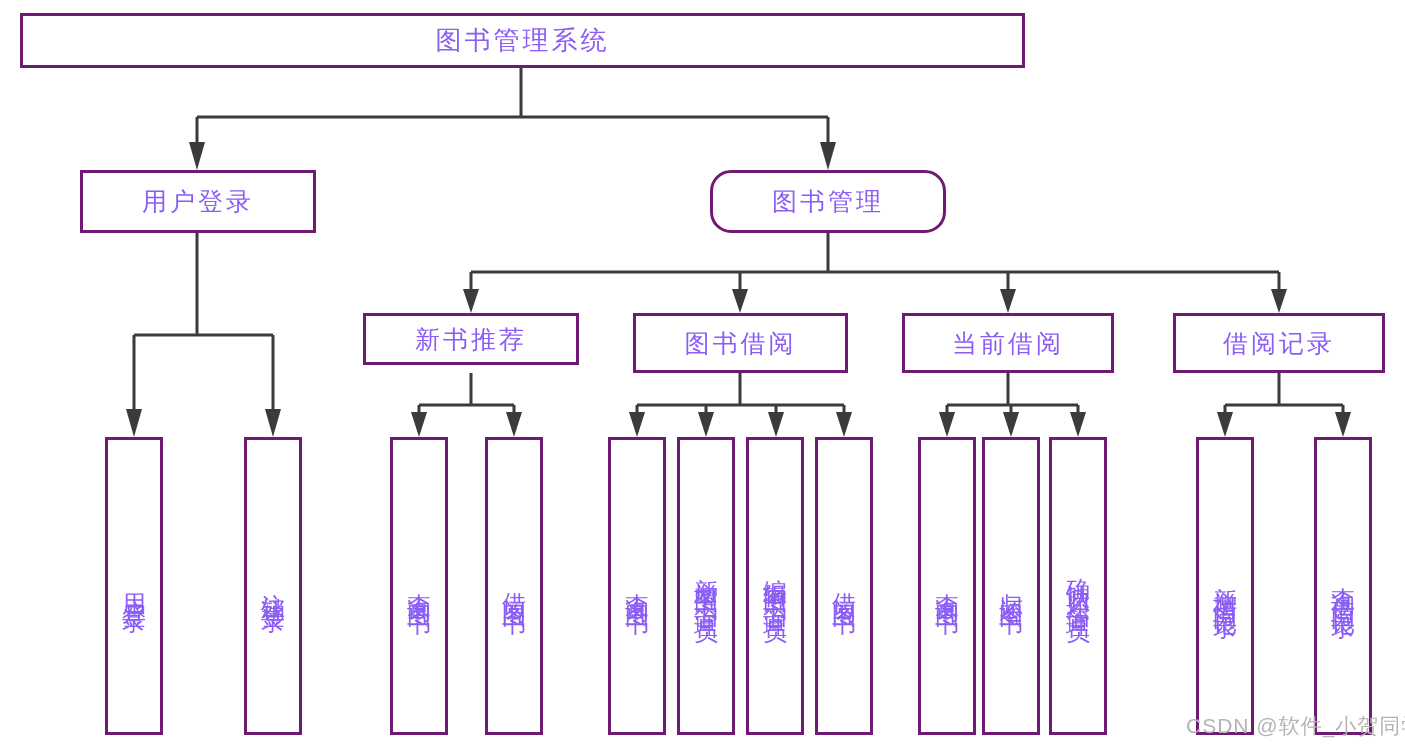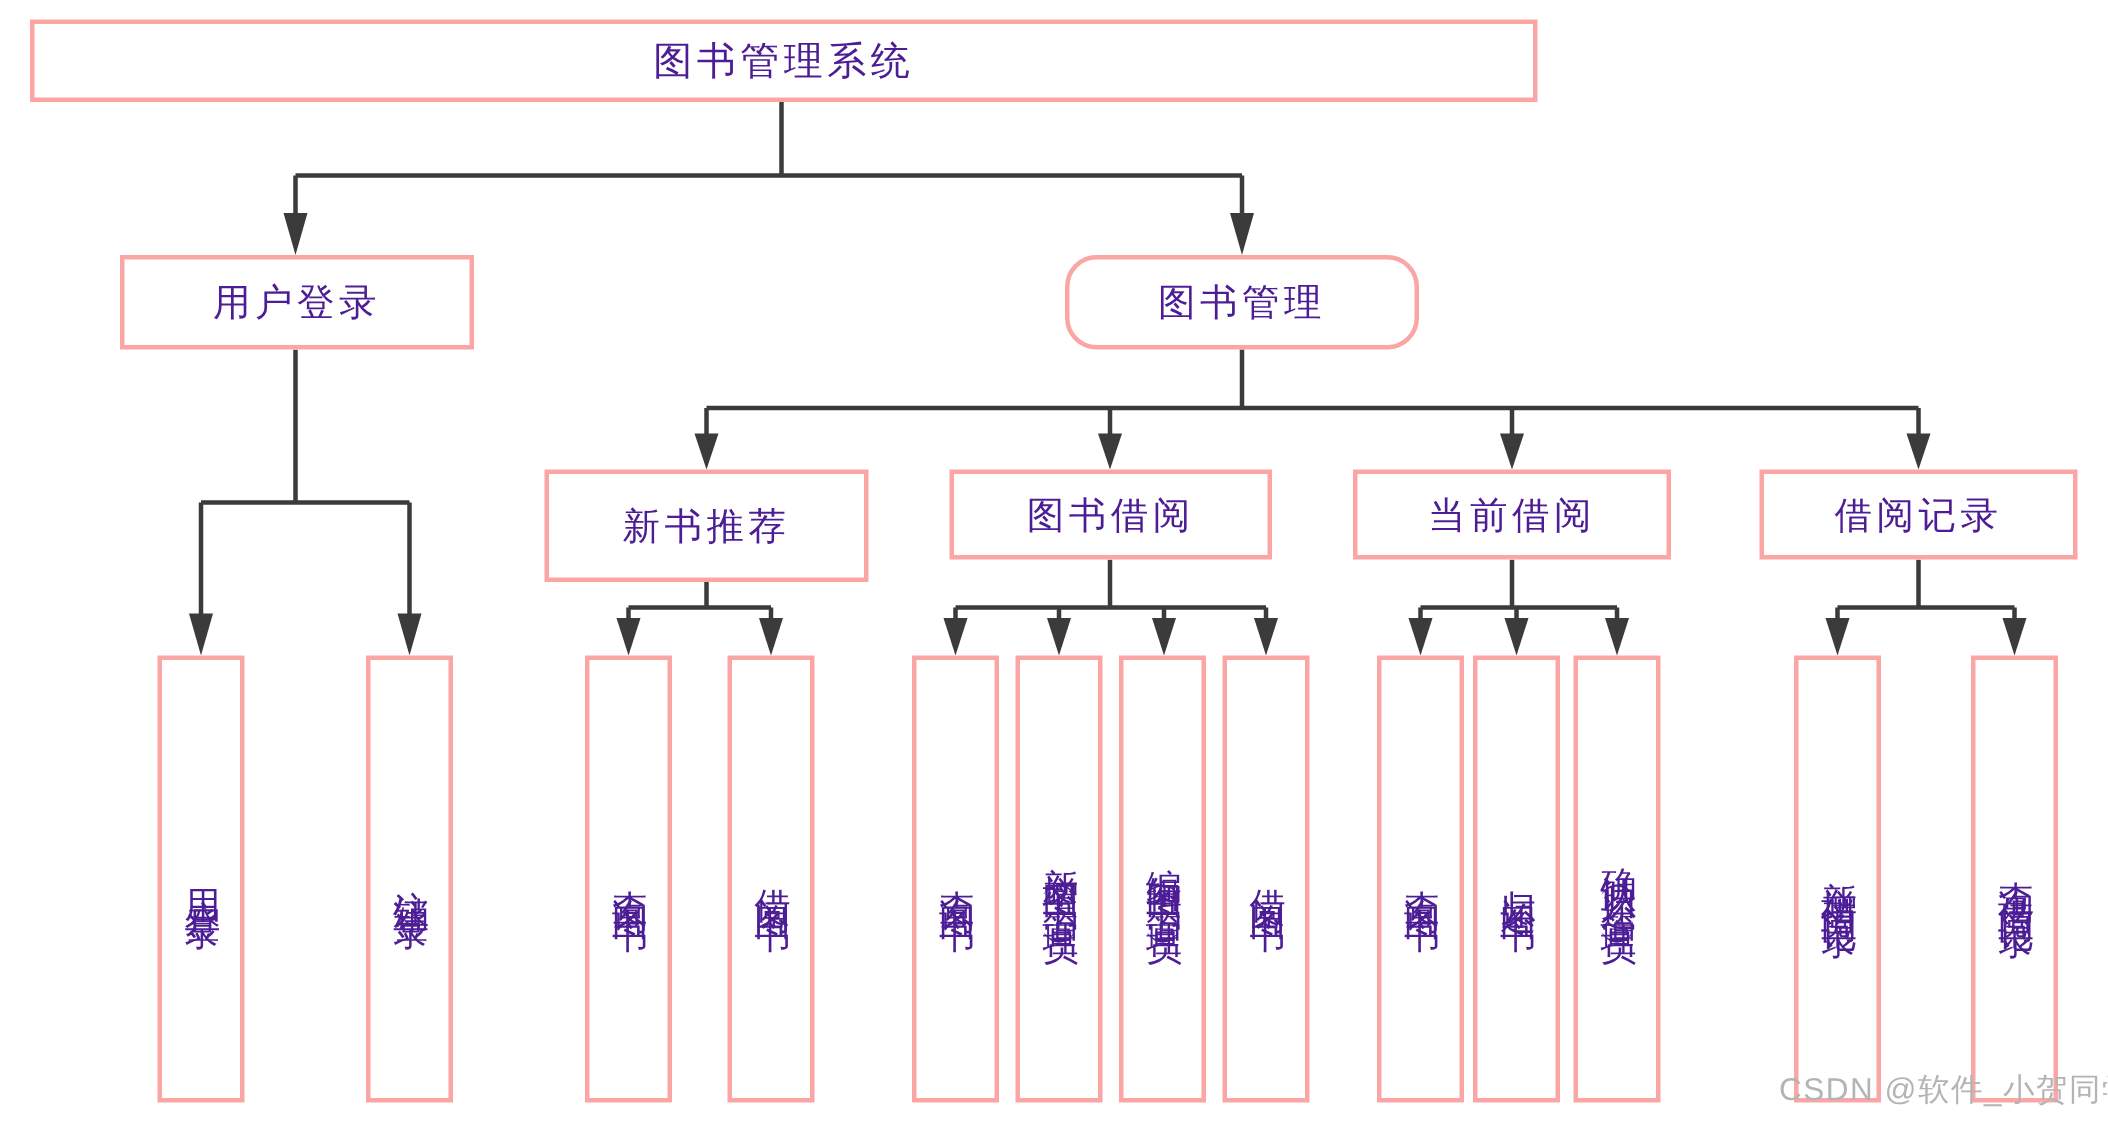--- a/index.html
+++ b/index.html
@@ -8,40 +8,40 @@
     width:1405px;height:747px;
     background:#ffffff;
     font-family:"Liberation Sans","DejaVu Sans",sans-serif;
     overflow:hidden;
   }
   #connectors{position:absolute;left:0;top:0;z-index:0;}
   .box{
     position:absolute;
     box-sizing:border-box;
     background:#ffffff;
-    border:3px solid #fca5a5;
-    color:#4c1d95;
+    border:3px solid #701a75;
+    color:#8b5cf6;
     display:flex;align-items:center;justify-content:center;
     z-index:1;
   }
   .hbox{font-size:25px;letter-spacing:3px;white-space:nowrap;}
   .vbox{
     writing-mode:vertical-rl;
     text-orientation:mixed;
     font-size:24px;
     letter-spacing:6px;
     line-height:1;
   }
   
   #n-root{left:20px;top:13px;width:1005px;height:55px;font-size:26px;}
   
   #n-user-login{left:80px;top:170px;width:236px;height:63px;}
   #n-book-mgmt{left:710px;top:170px;width:236px;height:63px;border-radius:21px;}
   
-  #n-new-book{left:363px;top:313px;width:216px;height:75px;}
+  #n-new-book{left:363px;top:313px;width:216px;height:52px;}
   #n-book-borrow{left:633px;top:313px;width:215px;height:60px;}
   #n-current-borrow{left:902px;top:313px;width:212px;height:60px;}
   #n-borrow-records{left:1173px;top:313px;width:212px;height:60px;}
   
   .leaf{top:437px;width:58px;height:298px;}
   #l-user-login{left:105px;}
   #l-logout{left:244px;}
   #l-search-book-1{left:390px;}
   #l-borrow-book-1{left:485px;}
   #l-search-book-2{left:608px;}

